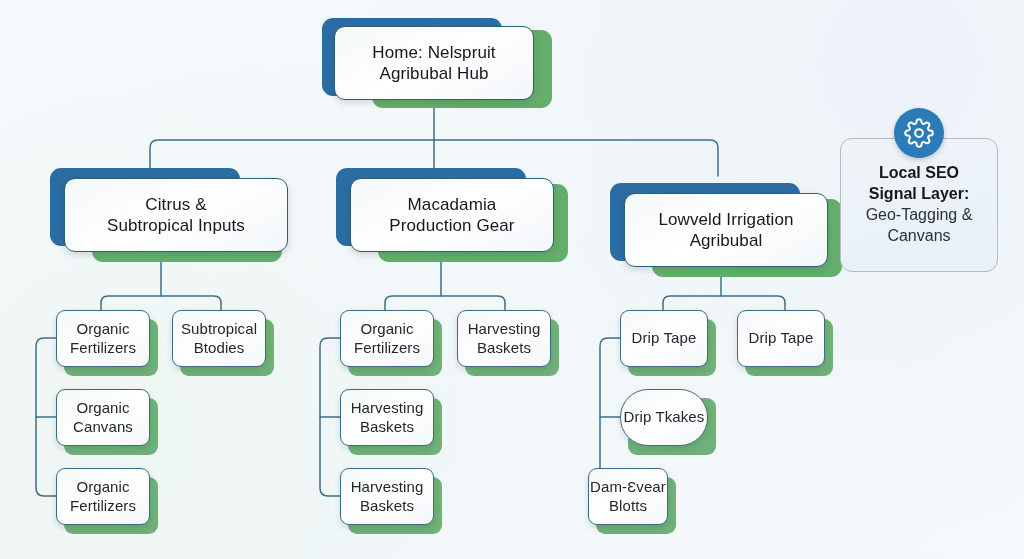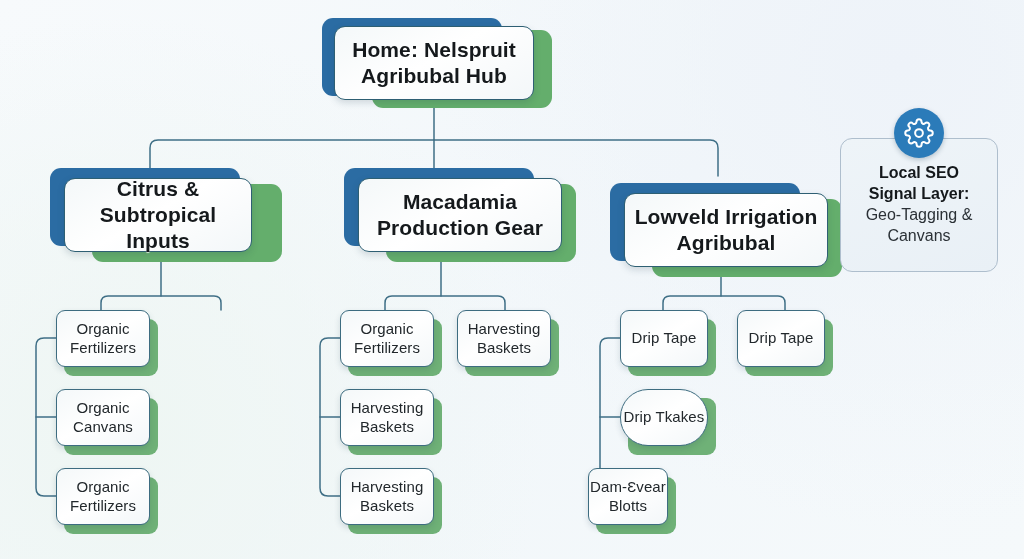--- a/index.html
+++ b/index.html
@@ -36,21 +36,21 @@
     box-shadow:0 3px 7px rgba(30,60,80,.17);
   }
   .card .txt{
     line-height:1.24;
     letter-spacing:.1px;
     text-shadow:0 1px 1px rgba(255,255,255,.75);
   }
 
   
   .lvl-root .card .txt,
-  .lvl-branch .card .txt{font-weight:bold;font-size:21px;color:#15191c;}
+  .lvl-branch .card .txt{font-weight:normal;font-size:17px;color:#15191c;}
 
   
   .leaf .shadow{
     position:absolute;left:8px;top:9px;right:-8px;bottom:-9px;
     background:#6fb177;border-radius:9px;
   }
   .leaf .card{
     border:1.3px solid #3d6c80;
     border-radius:9px;
     box-shadow:0 3px 6px rgba(30,60,80,.16);
@@ -116,29 +116,29 @@
       <div class="txt">
         <span>Home: Nelspruit</span><br>
         <span>Agribubal Hub</span>
       </div>
     </div>
   </div>
 
   <div class="node lvl-branch" style="left:50px;top:168px;width:232px;height:96px;">
     <div class="layer blue" style="left:0px;top:0px;width:190px;height:78px;"></div>
     <div class="layer green" style="left:42px;top:16px;width:190px;height:78px;"></div>
-    <div class="card" style="left:14px;top:10px;width:188px;height:74px;">
+    <div class="card" style="left:14px;top:10px;width:224px;height:74px;">
       <div class="txt">
         <span>Citrus &amp;</span><br>
         <span>Subtropical Inputs</span>
       </div>
     </div>
   </div>
 
-  <div class="node lvl-branch" style="left:344px;top:168px;width:264px;height:96px;">
+  <div class="node lvl-branch" style="left:336px;top:168px;width:264px;height:96px;">
     <div class="layer blue" style="left:0px;top:0px;width:190px;height:78px;"></div>
     <div class="layer green" style="left:42px;top:16px;width:190px;height:78px;"></div>
     <div class="card" style="left:14px;top:10px;width:204px;height:74px;">
       <div class="txt">
         <span>Macadamia</span><br>
         <span>Production Gear</span>
       </div>
     </div>
   </div>
 
@@ -156,20 +156,29 @@
   <div class="node leaf" style="left:56px;top:310px;width:94px;height:57px;">
     <div class="shadow"></div>
     <div class="card" style="left:0;top:0;right:0;bottom:0;">
       <div class="txt">
         <span>Organic</span><br>
         <span>Fertilizers</span>
       </div>
     </div>
   </div>
 
+  <div class="node leaf" style="left:172px;top:310px;width:94px;height:57px;">
+    <div class="shadow"></div>
+    <div class="card" style="left:0;top:0;right:0;bottom:0;">
+      <div class="txt">
+        <span>Subtropical</span><br>
+        <span>Btodies</span>
+      </div>
+    </div>
+  </div>
 
   <div class="node leaf" style="left:56px;top:389px;width:94px;height:57px;">
     <div class="shadow"></div>
     <div class="card" style="left:0;top:0;right:0;bottom:0;">
       <div class="txt">
         <span>Organic</span><br>
         <span>Canvans</span>
       </div>
     </div>
   </div>

